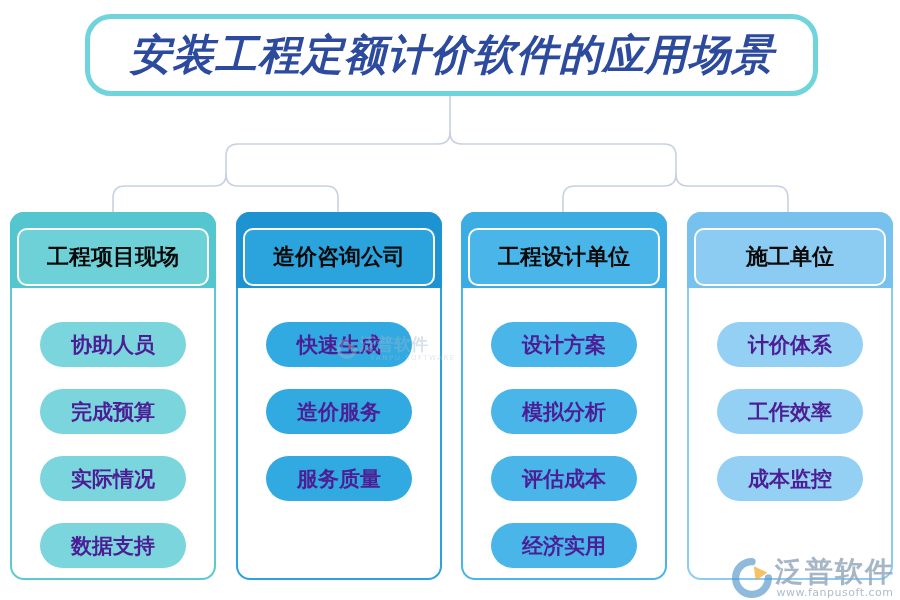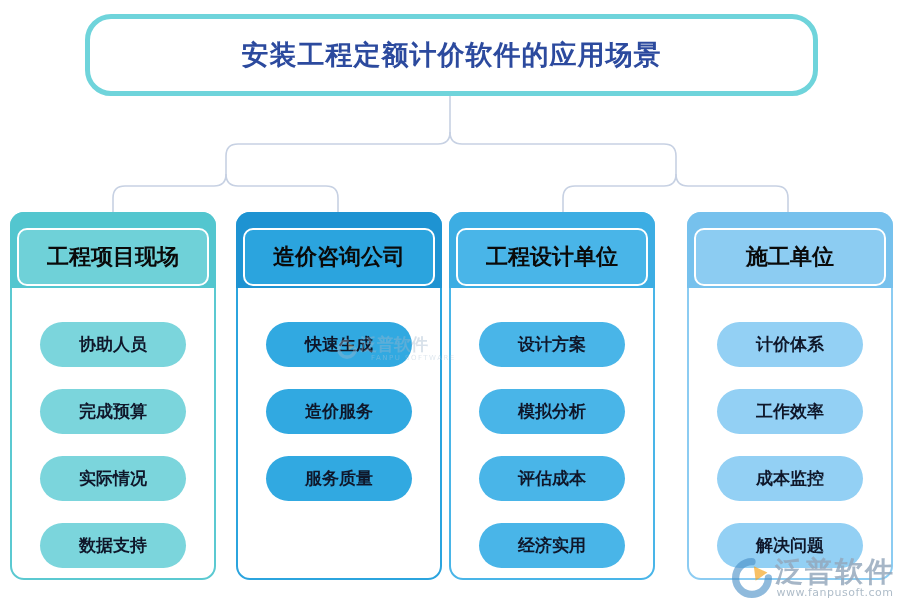--- a/index.html
+++ b/index.html
@@ -7,45 +7,45 @@
     width:900px;height:600px;background:#ffffff;position:relative;overflow:hidden;
     font-family:"DejaVu Sans","Liberation Sans",sans-serif;
   }
   .canvas{position:absolute;inset:0;}
   
   .title-box{
     position:absolute;left:85px;top:14px;width:733px;height:82px;box-sizing:border-box;
     background:#ffffff;border:5px solid var(--title-border,#6FD4DB);border-radius:26px;
     display:flex;align-items:center;justify-content:center;z-index:2;
   }
-  .title-text{font-size:27px;font-weight:bold;color:var(--title-text,#2C4A9E);letter-spacing:1px;}
+  .title-text{font-size:42px;font-weight:bold;color:var(--title-text,#2C4A9E);letter-spacing:1px;font-style:italic;}
   
   .connectors{position:absolute;left:0;top:0;z-index:1;}
   
   .column{
     position:absolute;top:212px;width:206px;height:368px;box-sizing:border-box;
     background:#ffffff;border:2px solid var(--border);border-radius:14px;z-index:2;
   }
-  .col-1{left:10px;text-decoration:underline;}  .col-2{left:236px;}  .col-3{left:449px;}  .col-4{left:687px;}
+  .col-1{left:10px;text-decoration:underline;}  .col-2{left:236px;}  .col-3{left:461px;}  .col-4{left:687px;}
   .col-bar{
     position:absolute;top:-2px;left:-2px;right:-2px;height:76px;
     background:var(--bar);border-radius:14px 14px 0 0;
   }
   .col-header{
     position:absolute;top:14px;left:5px;right:5px;height:58px;box-sizing:border-box;
     background:var(--header);border:2px solid #ffffff;border-radius:10px;
     display:flex;align-items:center;justify-content:center;
     font-size:22px;font-weight:bold;color:#0a0a0a;white-space:nowrap;
   }
   .col-body{position:absolute;top:76px;left:0;right:0;bottom:0;padding-top:32px;}
   .pill{
     width:146px;height:45px;margin:0 auto 22px auto;
     background:var(--pill);border-radius:23px;
     display:flex;align-items:center;justify-content:center;
-    color:#0f172a;font-size:17px;font-weight:bold;white-space:nowrap;
+    color:#4c1d95;font-size:21px;font-weight:bold;white-space:nowrap;
   }
   
   .watermark-center{
     position:absolute;left:337px;top:336px;display:flex;align-items:center;gap:3px;
     opacity:0.40;z-index:5;pointer-events:none;
   }
   .watermark-center .wm-txt{display:flex;flex-direction:column;line-height:1;}
   .watermark-center .wm-brand{font-size:17px;font-weight:bold;color:#9FB6CC;}
   .watermark-center .wm-sub{font-size:7px;letter-spacing:1.5px;color:#AFC4D6;margin-top:2px;padding-left:11px;}
   .logo{
@@ -107,21 +107,20 @@
     </div>
   </div>
 
   <div class="column col-4" style="--bar: #76C1ED; --header: #8CCCF2; --pill: #93D0F4; --border: #8CCCF2;">
     <div class="col-bar"></div>
     <div class="col-header">施工单位</div>
     <div class="col-body">
       <div class="pill">计价体系</div>
       <div class="pill">工作效率</div>
       <div class="pill">成本监控</div>
-      <div class="pill">解决问题</div>
     </div>
   </div>
 
   <div class="watermark-center">
     <svg width="20" height="20" viewBox="0 0 44 44">
       <path d="M22 4 a18 18 0 1 0 18 18" fill="none" stroke="#9FB6CC" stroke-width="8" stroke-linecap="round"></path>
       <path d="M24 9 L39 16 L26 25 Z" fill="#D9B98A"></path>
     </svg>
     <div class="wm-txt">
       <span class="wm-brand">泛普软件</span>

